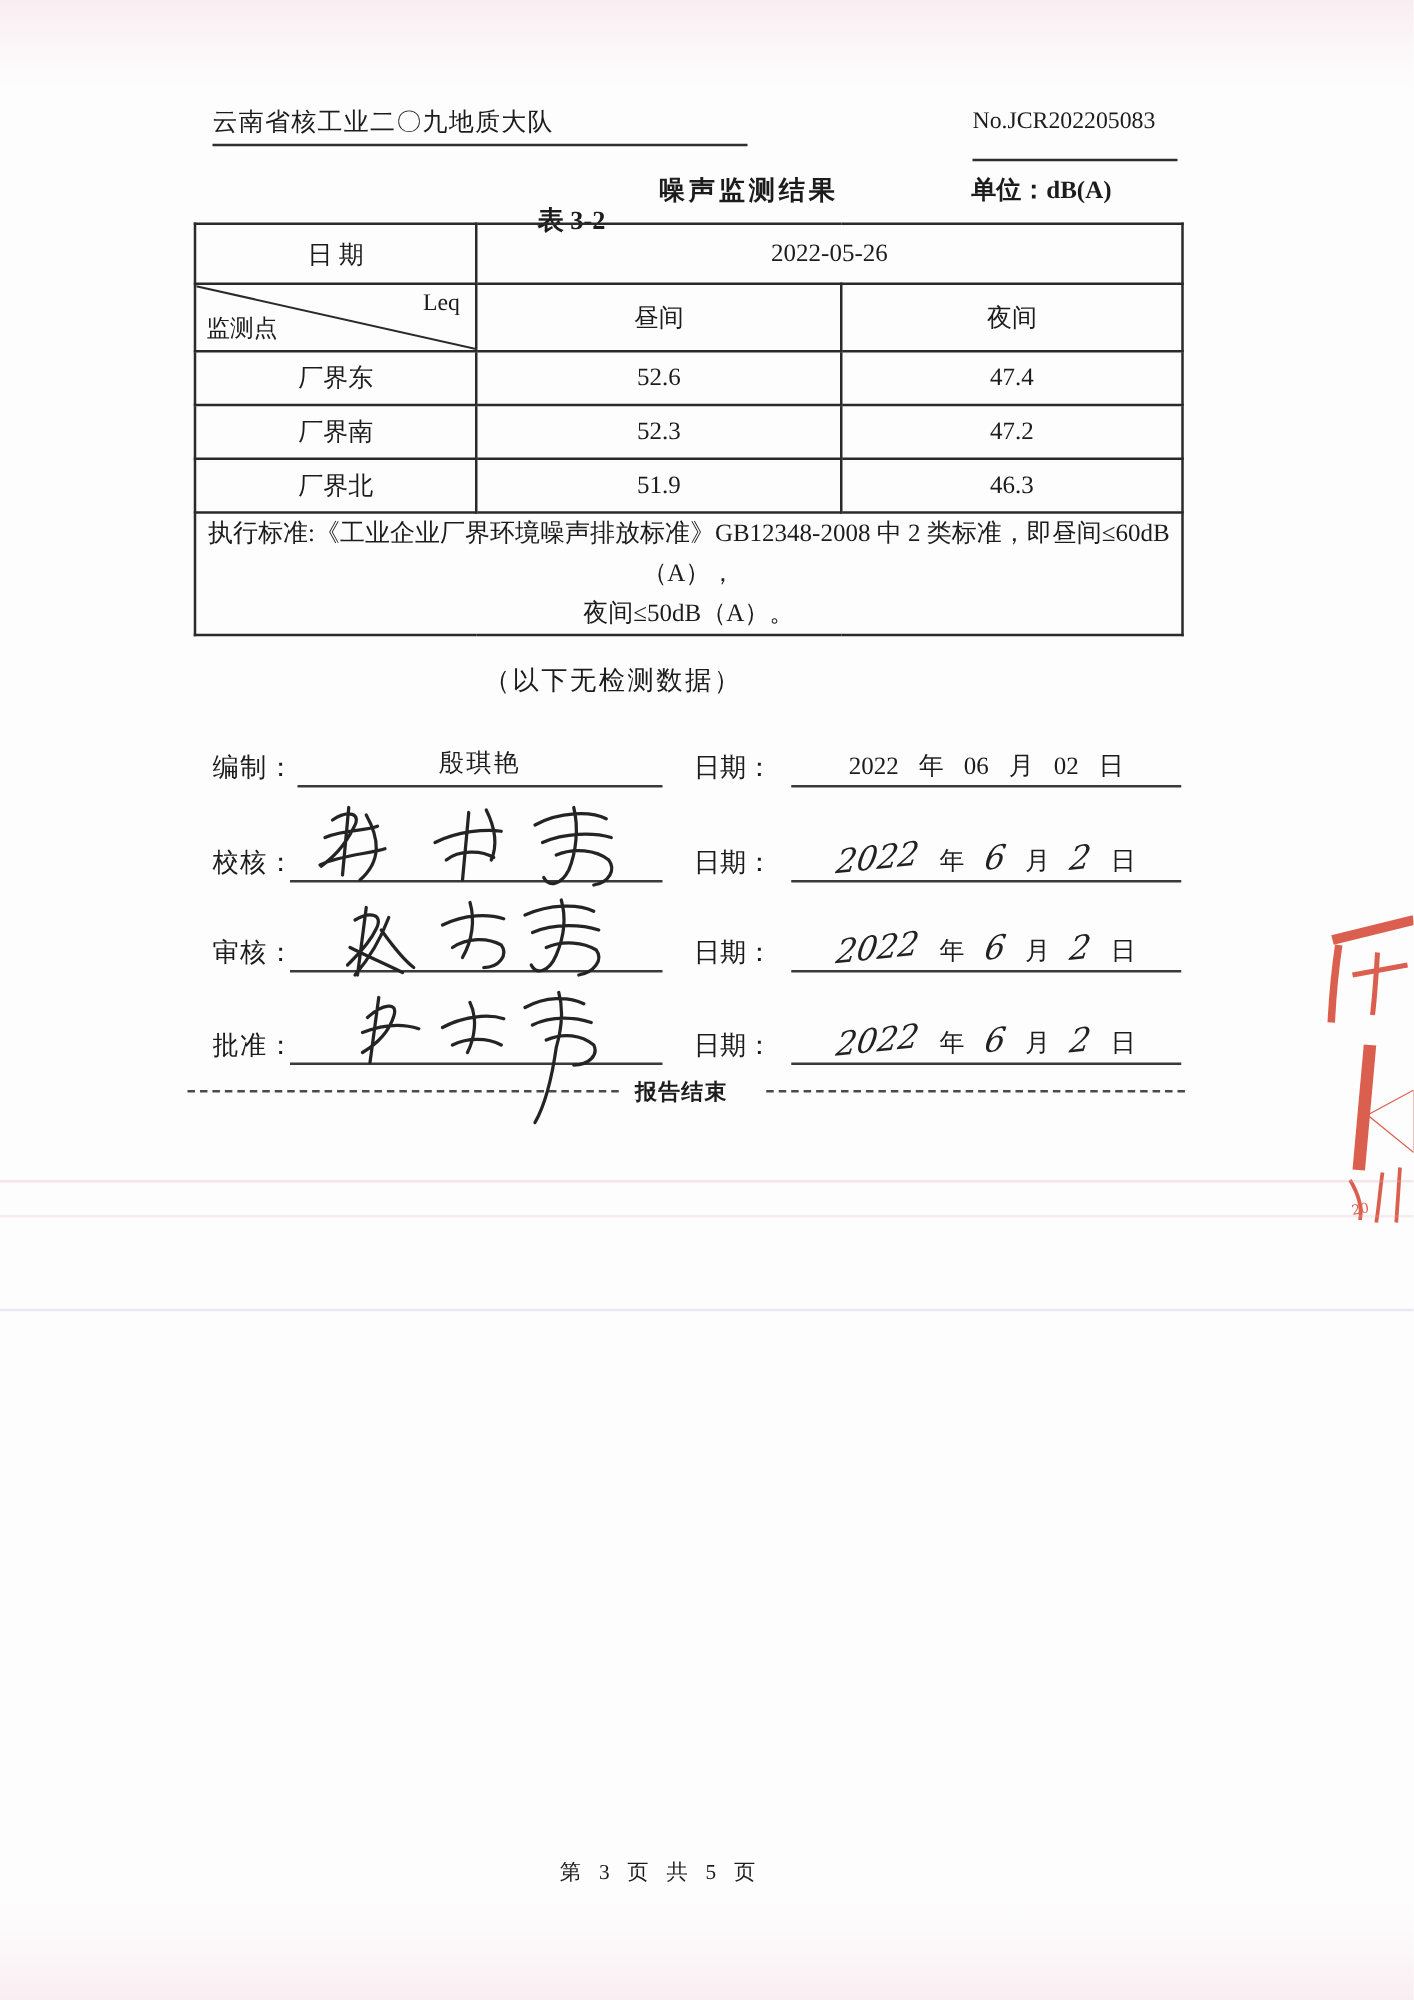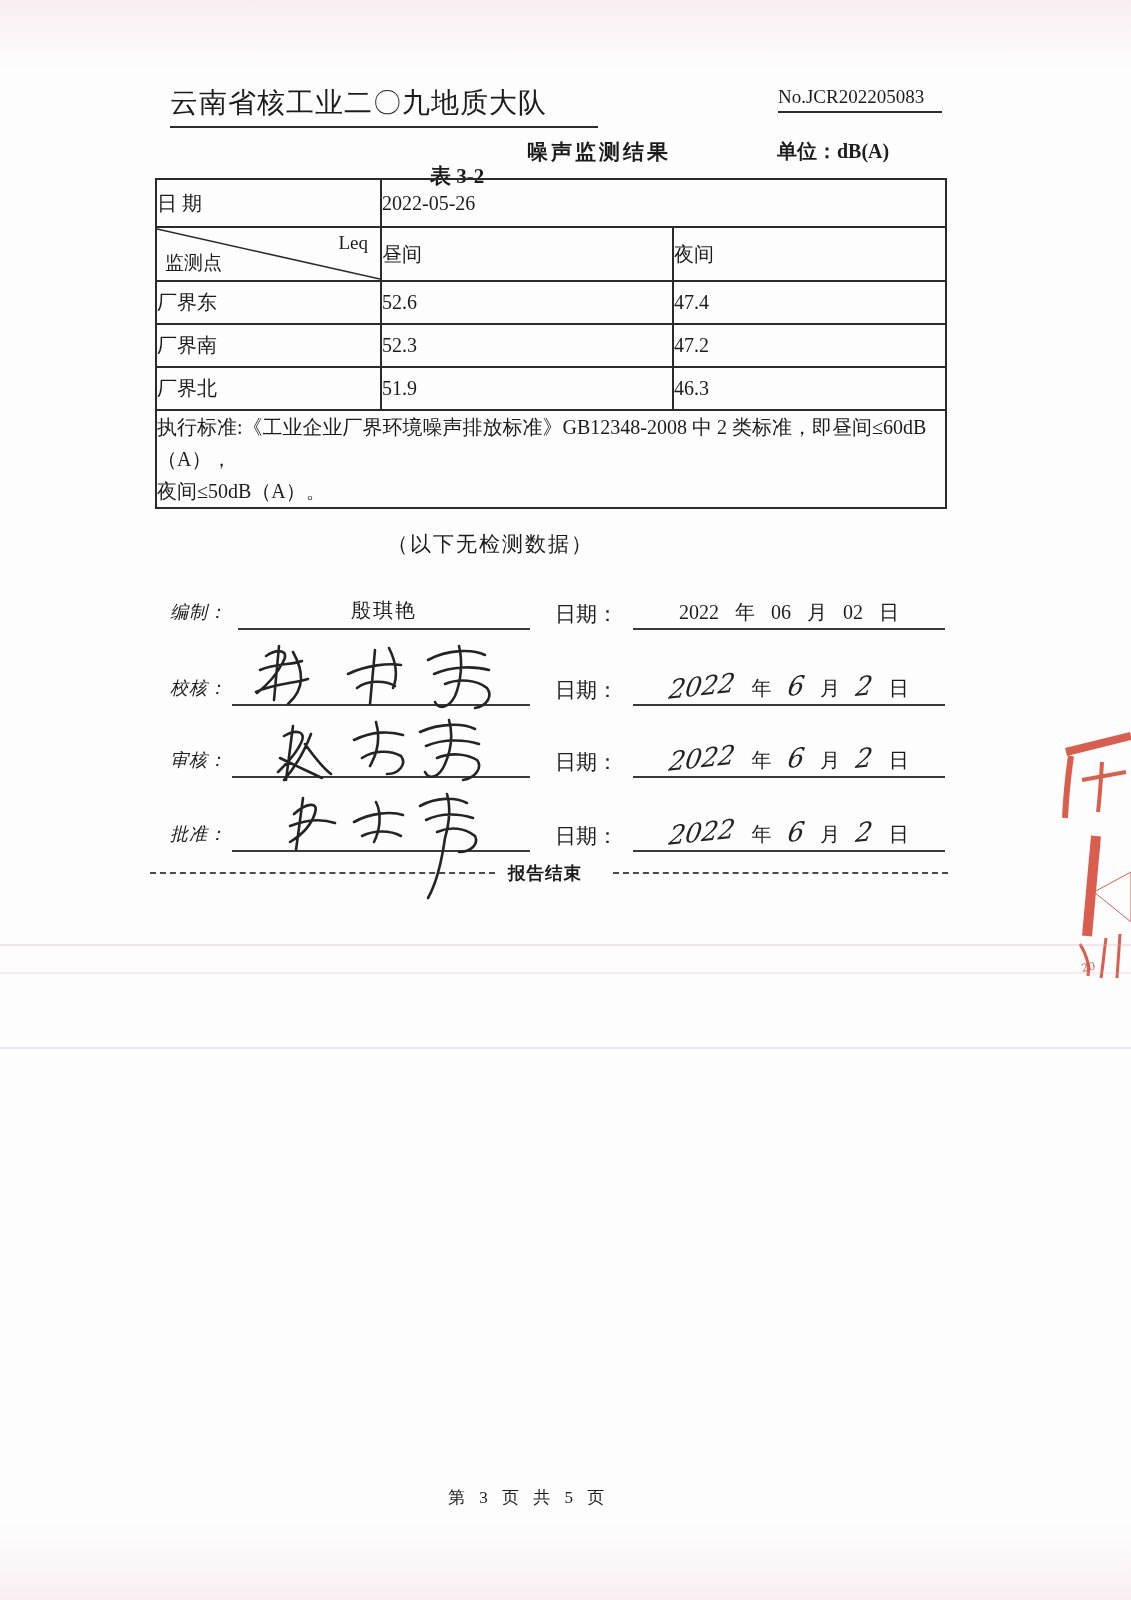--- a/index.html
+++ b/index.html
@@ -5,50 +5,50 @@
   * { margin:0; padding:0; box-sizing:border-box; }
   html,body { width:1131px; height:1600px; }
   body { font-family:"Liberation Serif","DejaVu Serif",serif; color:#1c1c1c; background:#fdfdfd; }
   .page { position:relative; width:1131px; height:1600px; overflow:hidden;
           background:linear-gradient(180deg, rgba(246,224,232,.55) 0%, rgba(246,224,232,.18) 42px, rgba(255,255,255,0) 70px),
                      linear-gradient(0deg, rgba(246,222,230,.5) 0%, rgba(246,222,230,.15) 45px, rgba(255,255,255,0) 80px);
   }
   .abs { position:absolute; }
 
   
-  .hdr-left { left:170px; top:84px; width:428px; font-size:28px; letter-spacing:1px;
+  .hdr-left { left:170px; top:84px; width:428px; font-size:20px; letter-spacing:1px;
               border-bottom:2px solid #2e2e2e; padding-bottom:4px; }
   .hdr-right { left:778px; top:86px; width:164px; font-size:19px;
-               border-bottom:2px solid #2e2e2e; padding-bottom:3px; }
+               border-bottom:2px solid #2e2e2e; padding-bottom:19px; }
 
   
   .title-row { left:0; top:138px; width:1131px; height:32px; }
   .tbl-no { position:absolute; left:430px; font-size:21px; font-weight:bold;margin-top:24px; }
   .tbl-title { position:absolute; left:527px; font-size:21px; font-weight:bold; letter-spacing:3px; }
   .unit { position:absolute; left:777px; font-size:20px; font-weight:bold; }
 
   
   table.noise { position:absolute; left:155px; top:178px; width:790px;
                 border-collapse:collapse; table-layout:fixed; }
-  table.noise td { border:2px solid #2a2a2a; font-size:20px; 
+  table.noise td { border:2px solid #2a2a2a; font-size:20px; text-align:center;
                    vertical-align:middle; padding:0; }
   col.c1 { width:225px; } col.c2 { width:292px; } col.c3 { width:273px; }
   tr.r-date td { height:48px; }
   tr.r-head td { height:52px; }
   tr.r-data td { height:43px; }
   td.note-cell { text-align:left; padding:9px 10px 10px 12px; font-size:19.5px; line-height:1.6; }
   .corner { position:relative; height:52px; }
   .corner svg { position:absolute; left:0; top:0; width:100%; height:100%; }
   .corner .leq { position:absolute; top:4px; right:12px; font-size:19px; }
   .corner .pt  { position:absolute; bottom:4px; left:8px; font-size:19px; }
 
   .nodata { left:0; top:530px; width:981px; text-align:center; font-size:21px; letter-spacing:2px; }
 
   
-  .role { font-size:18px; letter-spacing:1px;font-style:italic; }
+  .role { font-size:21px; letter-spacing:1px; }
   .sig-line  { border-bottom:2px solid #3a3a3a; }
   .name-typed { font-size:20px; letter-spacing:2px; text-align:center; }
   .date-label { font-size:21px; }
   .date-line { border-bottom:2px solid #3a3a3a; }
   .date-content { position:absolute; left:0; right:0; bottom:2px; display:flex;
                   justify-content:center; align-items:baseline; gap:16px; font-size:20px; }
   .hw { font-family:"DejaVu Serif",serif; font-style:italic; font-size:26px;
         display:inline-block; transform:rotate(-6deg) skewX(-14deg); color:#222; }
   .sig-svg path { fill:none; stroke:#242424; stroke-width:2.6; stroke-linecap:round; }
 

